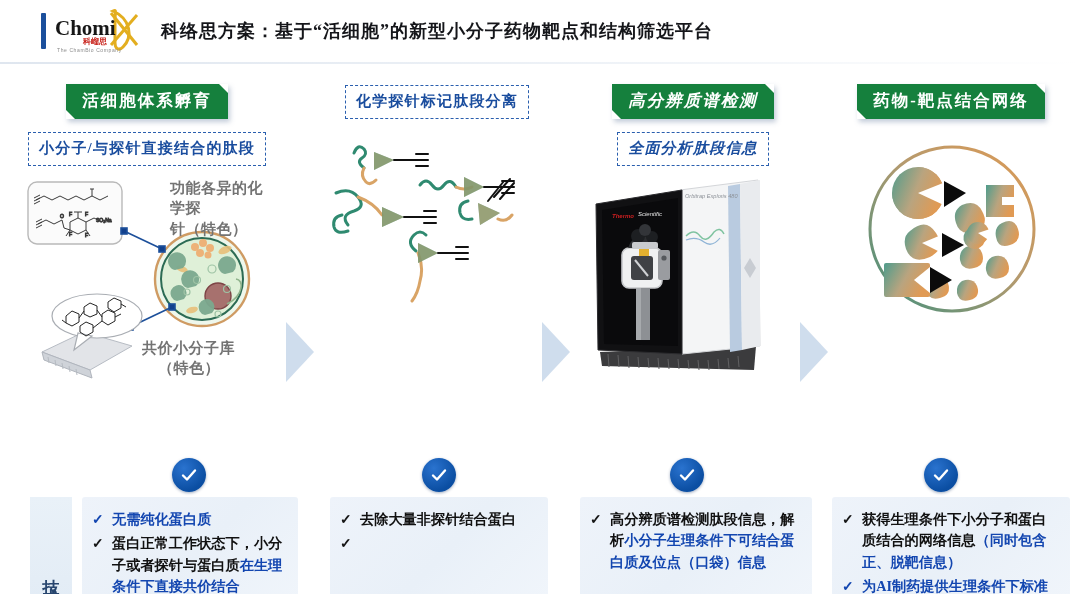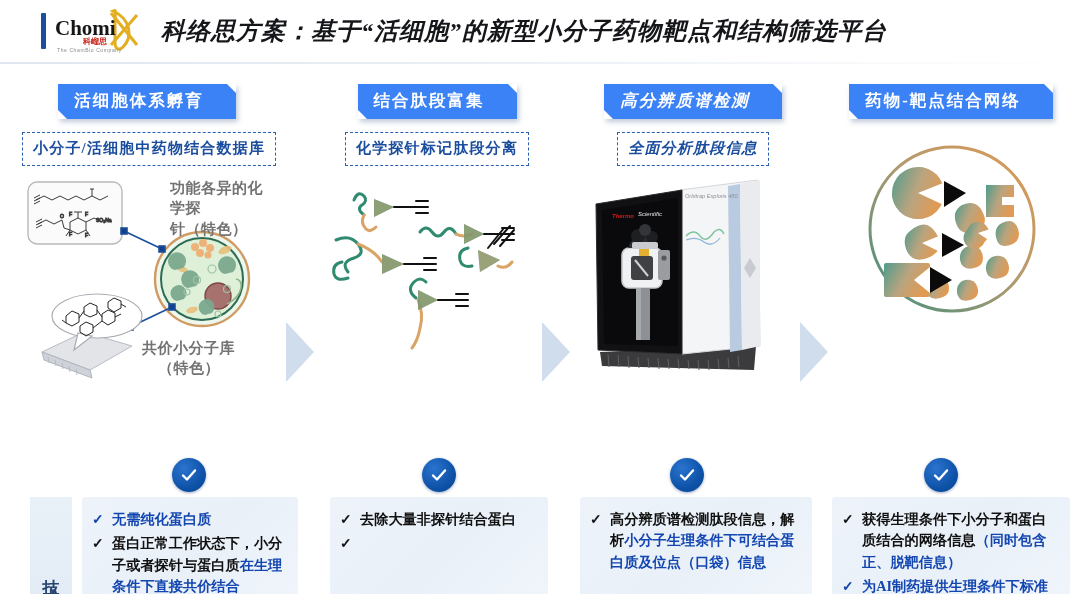--- a/index.html
+++ b/index.html
@@ -21,46 +21,45 @@
   }
   .logo-bar{
     width:5px;height:36px;background:#1b4f9c;margin-left:14px;margin-right:7px;border-radius:1px;
   }
   .logo{
     position:relative;width:92px;height:48px;flex:0 0 auto;
   }
   .logo svg{position:absolute;left:0;top:0;}
   .title{
     margin-left:16px;
-    font-size:24px;
+    font-size:18px;
     letter-spacing:1px;
     color:#15161a;
     font-family:"Liberation Serif","DejaVu Serif",serif;
     font-weight:700;
     white-space:nowrap;
-    font-style:italic;
   }
   
   .cols{
     position:absolute;left:0;top:72px;width:1080px;height:522px;
   }
   .col{
     position:absolute;top:0;width:250px;height:522px;
   }
   .col.c1{left:22px;}
   .col.c2{left:312px;}
   .col.c3{left:568px;font-style:italic;}
   .col.c4{left:826px;}
 
   .pill{
     position:relative;margin:12px auto 0 auto;
-    background:#3b82f6;color:#ffffff;
+    background:#15803d;color:#ffffff;
     font-size:16.5px;font-weight:700;letter-spacing:2px;
     text-align:center;
-    padding:6px 32px 7px 16px;
+    padding:6px 16px 7px 16px;
     width:max-content;
     box-shadow:2px 3px 5px rgba(120,140,170,.45);
     font-family:"Liberation Serif","DejaVu Serif",serif;
   }
   .pill::after{
     content:"";position:absolute;right:0;top:0;
     border-top:9px solid #ffffff;border-left:9px solid transparent;
   }
   .pill::before{
     content:"";position:absolute;left:0;bottom:0;
@@ -158,21 +157,21 @@
     </svg>
   </div>
   <div class="title">科络思方案：基于“活细胞”的新型小分子药物靶点和结构筛选平台</div>
 </div>
 <div class="header-rule"></div>
 
 <div class="cols">
 
   <div class="col c1">
     <div class="pill">活细胞体系孵育</div>
-    <div class="subtitle">小分子/活细胞中药物结合数据库</div>
+    <div class="subtitle">小分子/与探针直接结合的肽段</div>
     <div class="art">
       <svg width="250" height="210" viewBox="0 0 250 210">
 
         <rect x="6" y="8" width="94" height="62" rx="9" fill="#fbfbfb" stroke="#b9b9b9" stroke-width="1.4"></rect>
         <g stroke="#3a3a3a" stroke-width="1" fill="none">
           <path d="M14 26 L22 22 L30 26 L38 22 L46 26 L54 22 L62 26"></path>
           <path d="M62 26 L70 22 L78 26 L86 22"></path>
           <path d="M70 22 L70 15"></path>
           <path d="M68 15 L72 15"></path>
           <path d="M12 24 L18 21 M12 27 L18 24 M12 30 L18 27"></path>
@@ -260,21 +259,20 @@
         <div>针（特色）</div>
       </div>
       <div class="art-label" style="left:120px;top:164px;width:110px;text-align:left;">
         <div>共价小分子库</div>
         <div style="padding-left:16px;">（特色）</div>
       </div>
     </div>
   </div>
 
   <div class="col c2">
-    <div class="pill">结合肽段富集</div>
     <div class="subtitle">化学探针标记肽段分离</div>
     <div class="art">
       <svg width="250" height="210" viewBox="0 0 250 210">
         <g fill="none" stroke-width="3" stroke-linecap="round">
 
           <path d="M42 26 q4 -10 10 -4 q4 5 -2 9 q-6 4 2 10" stroke="#2f8a70"></path>
           <path d="M52 41 q-4 8 2 14 q4 4 10 -2" stroke="#d9a466"></path>
           <polygon points="62,25 82,33 62,43" fill="#2f8a70" opacity=".85" stroke="none"></polygon>
           <polygon points="62,25 82,33 62,43" fill="#d9a466" opacity=".45" stroke="none"></polygon>
           <g stroke="#111" stroke-width="2">

